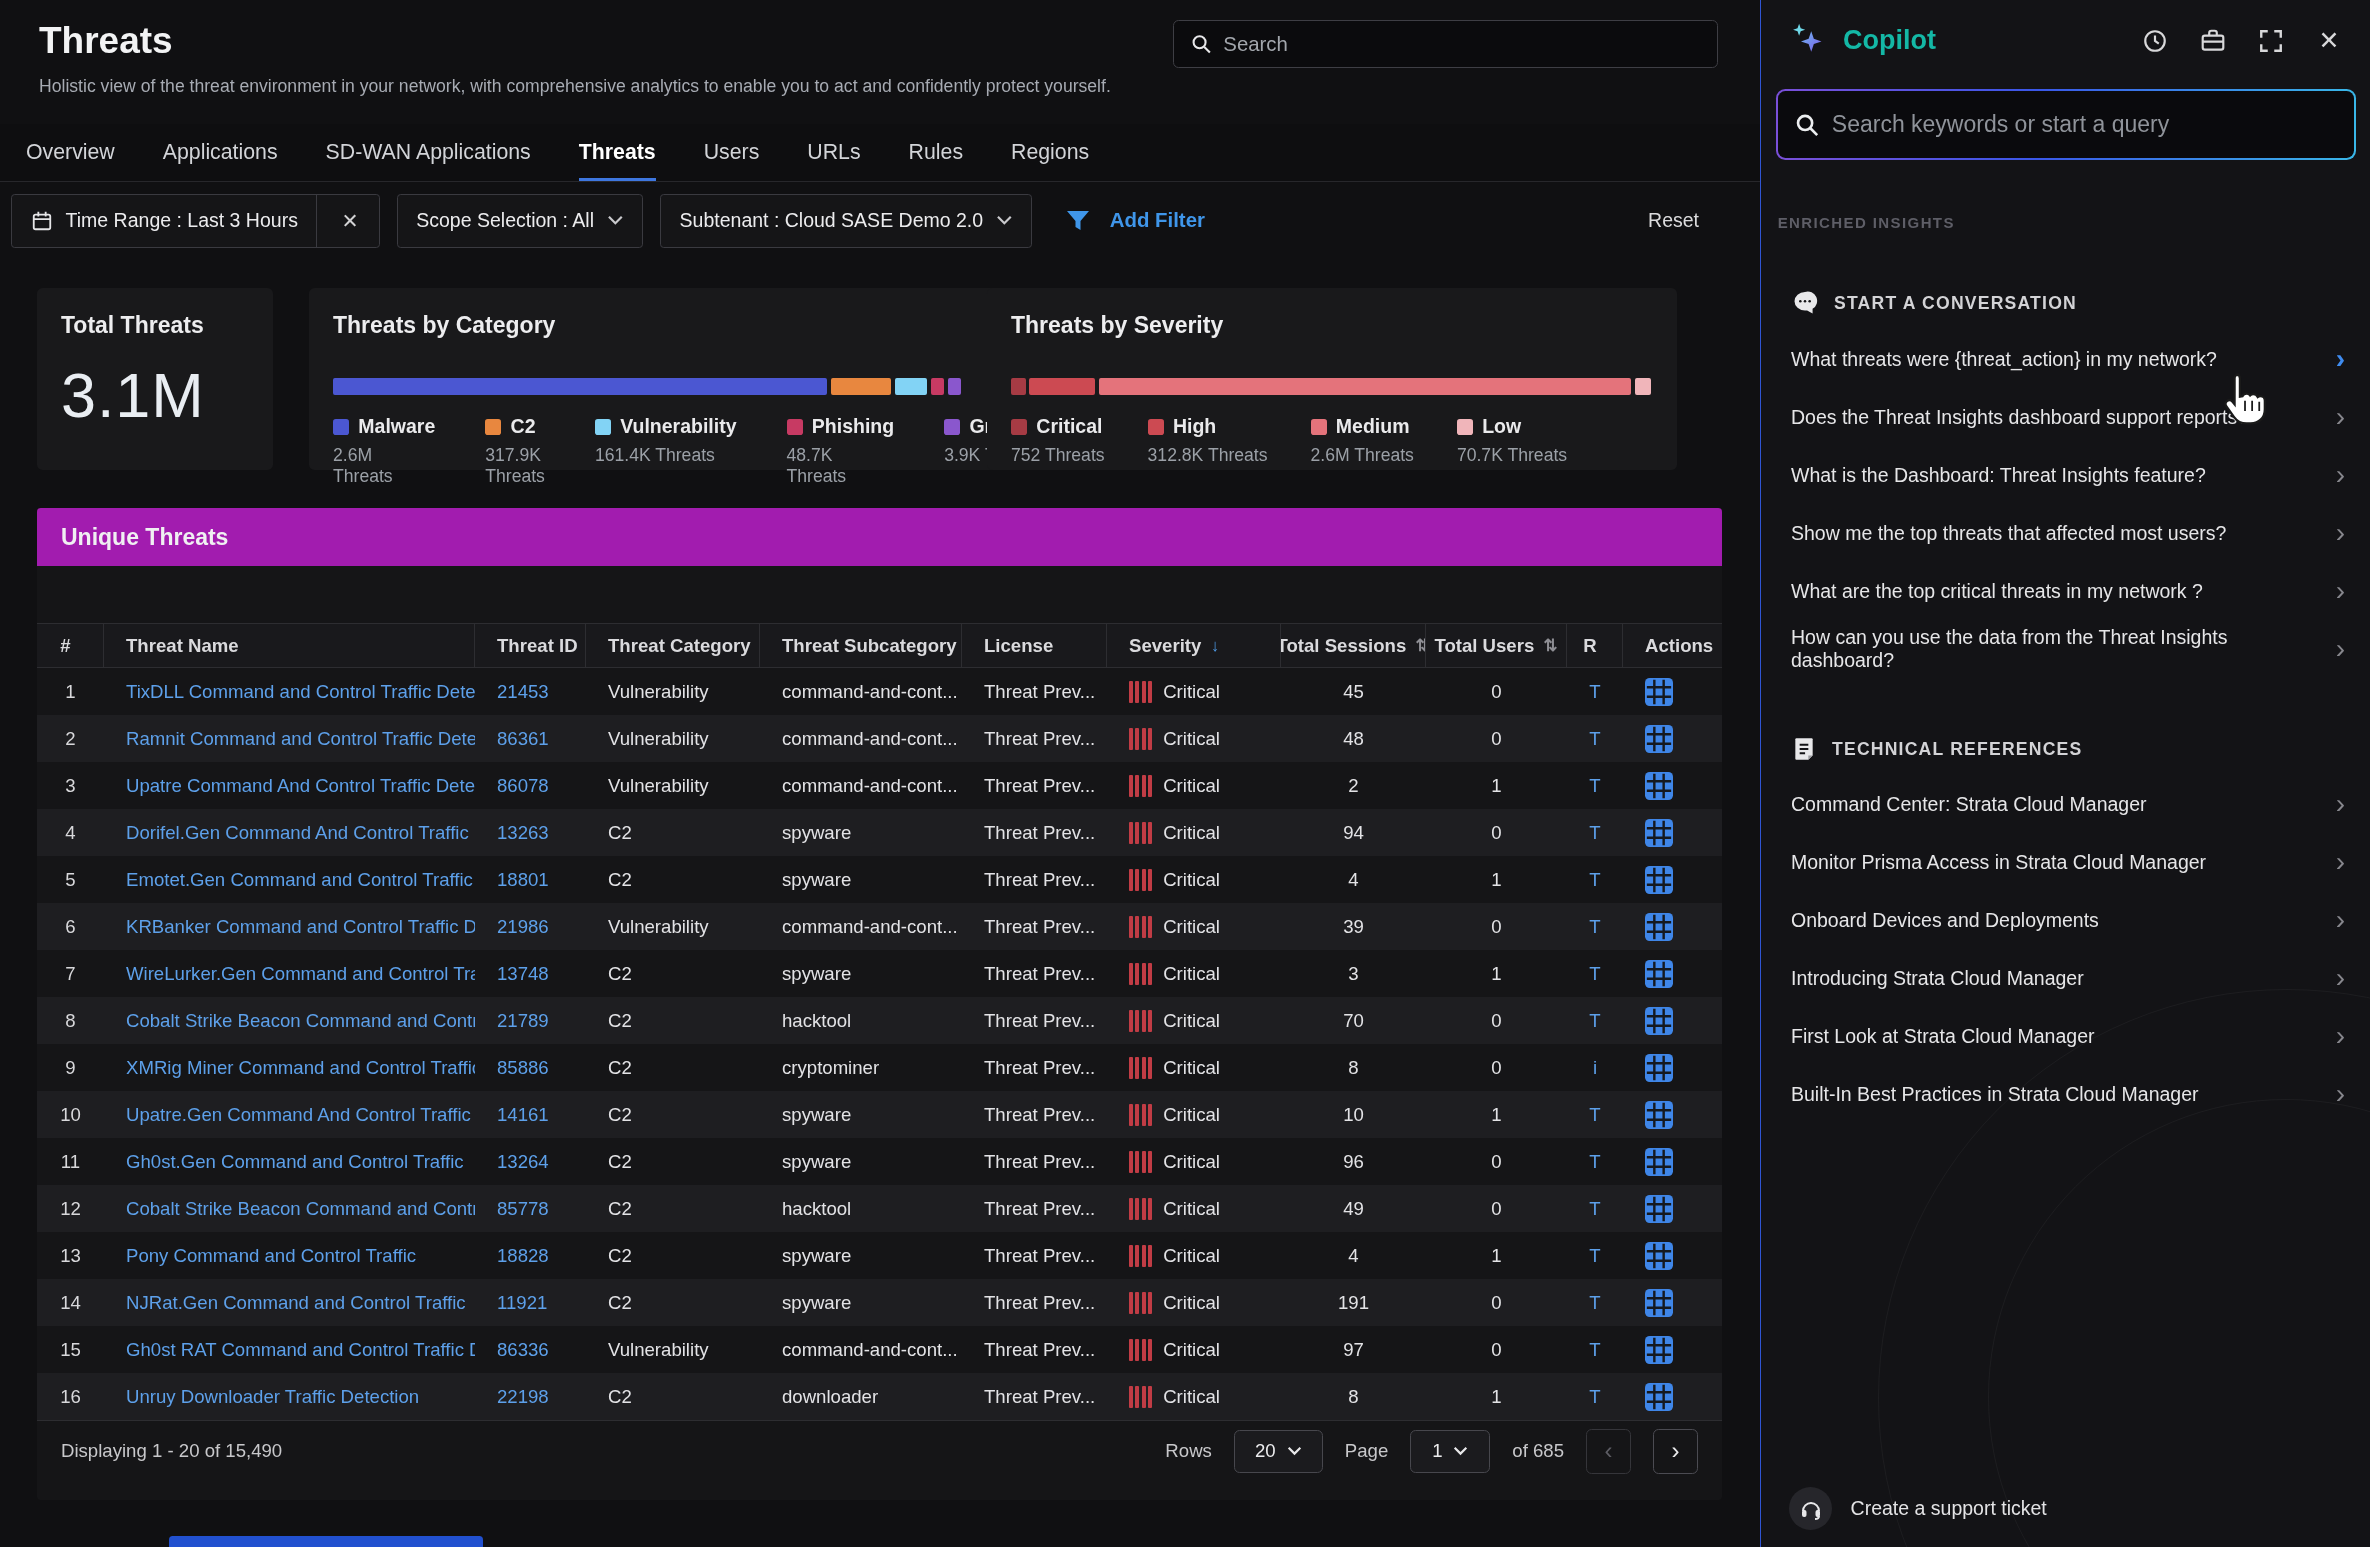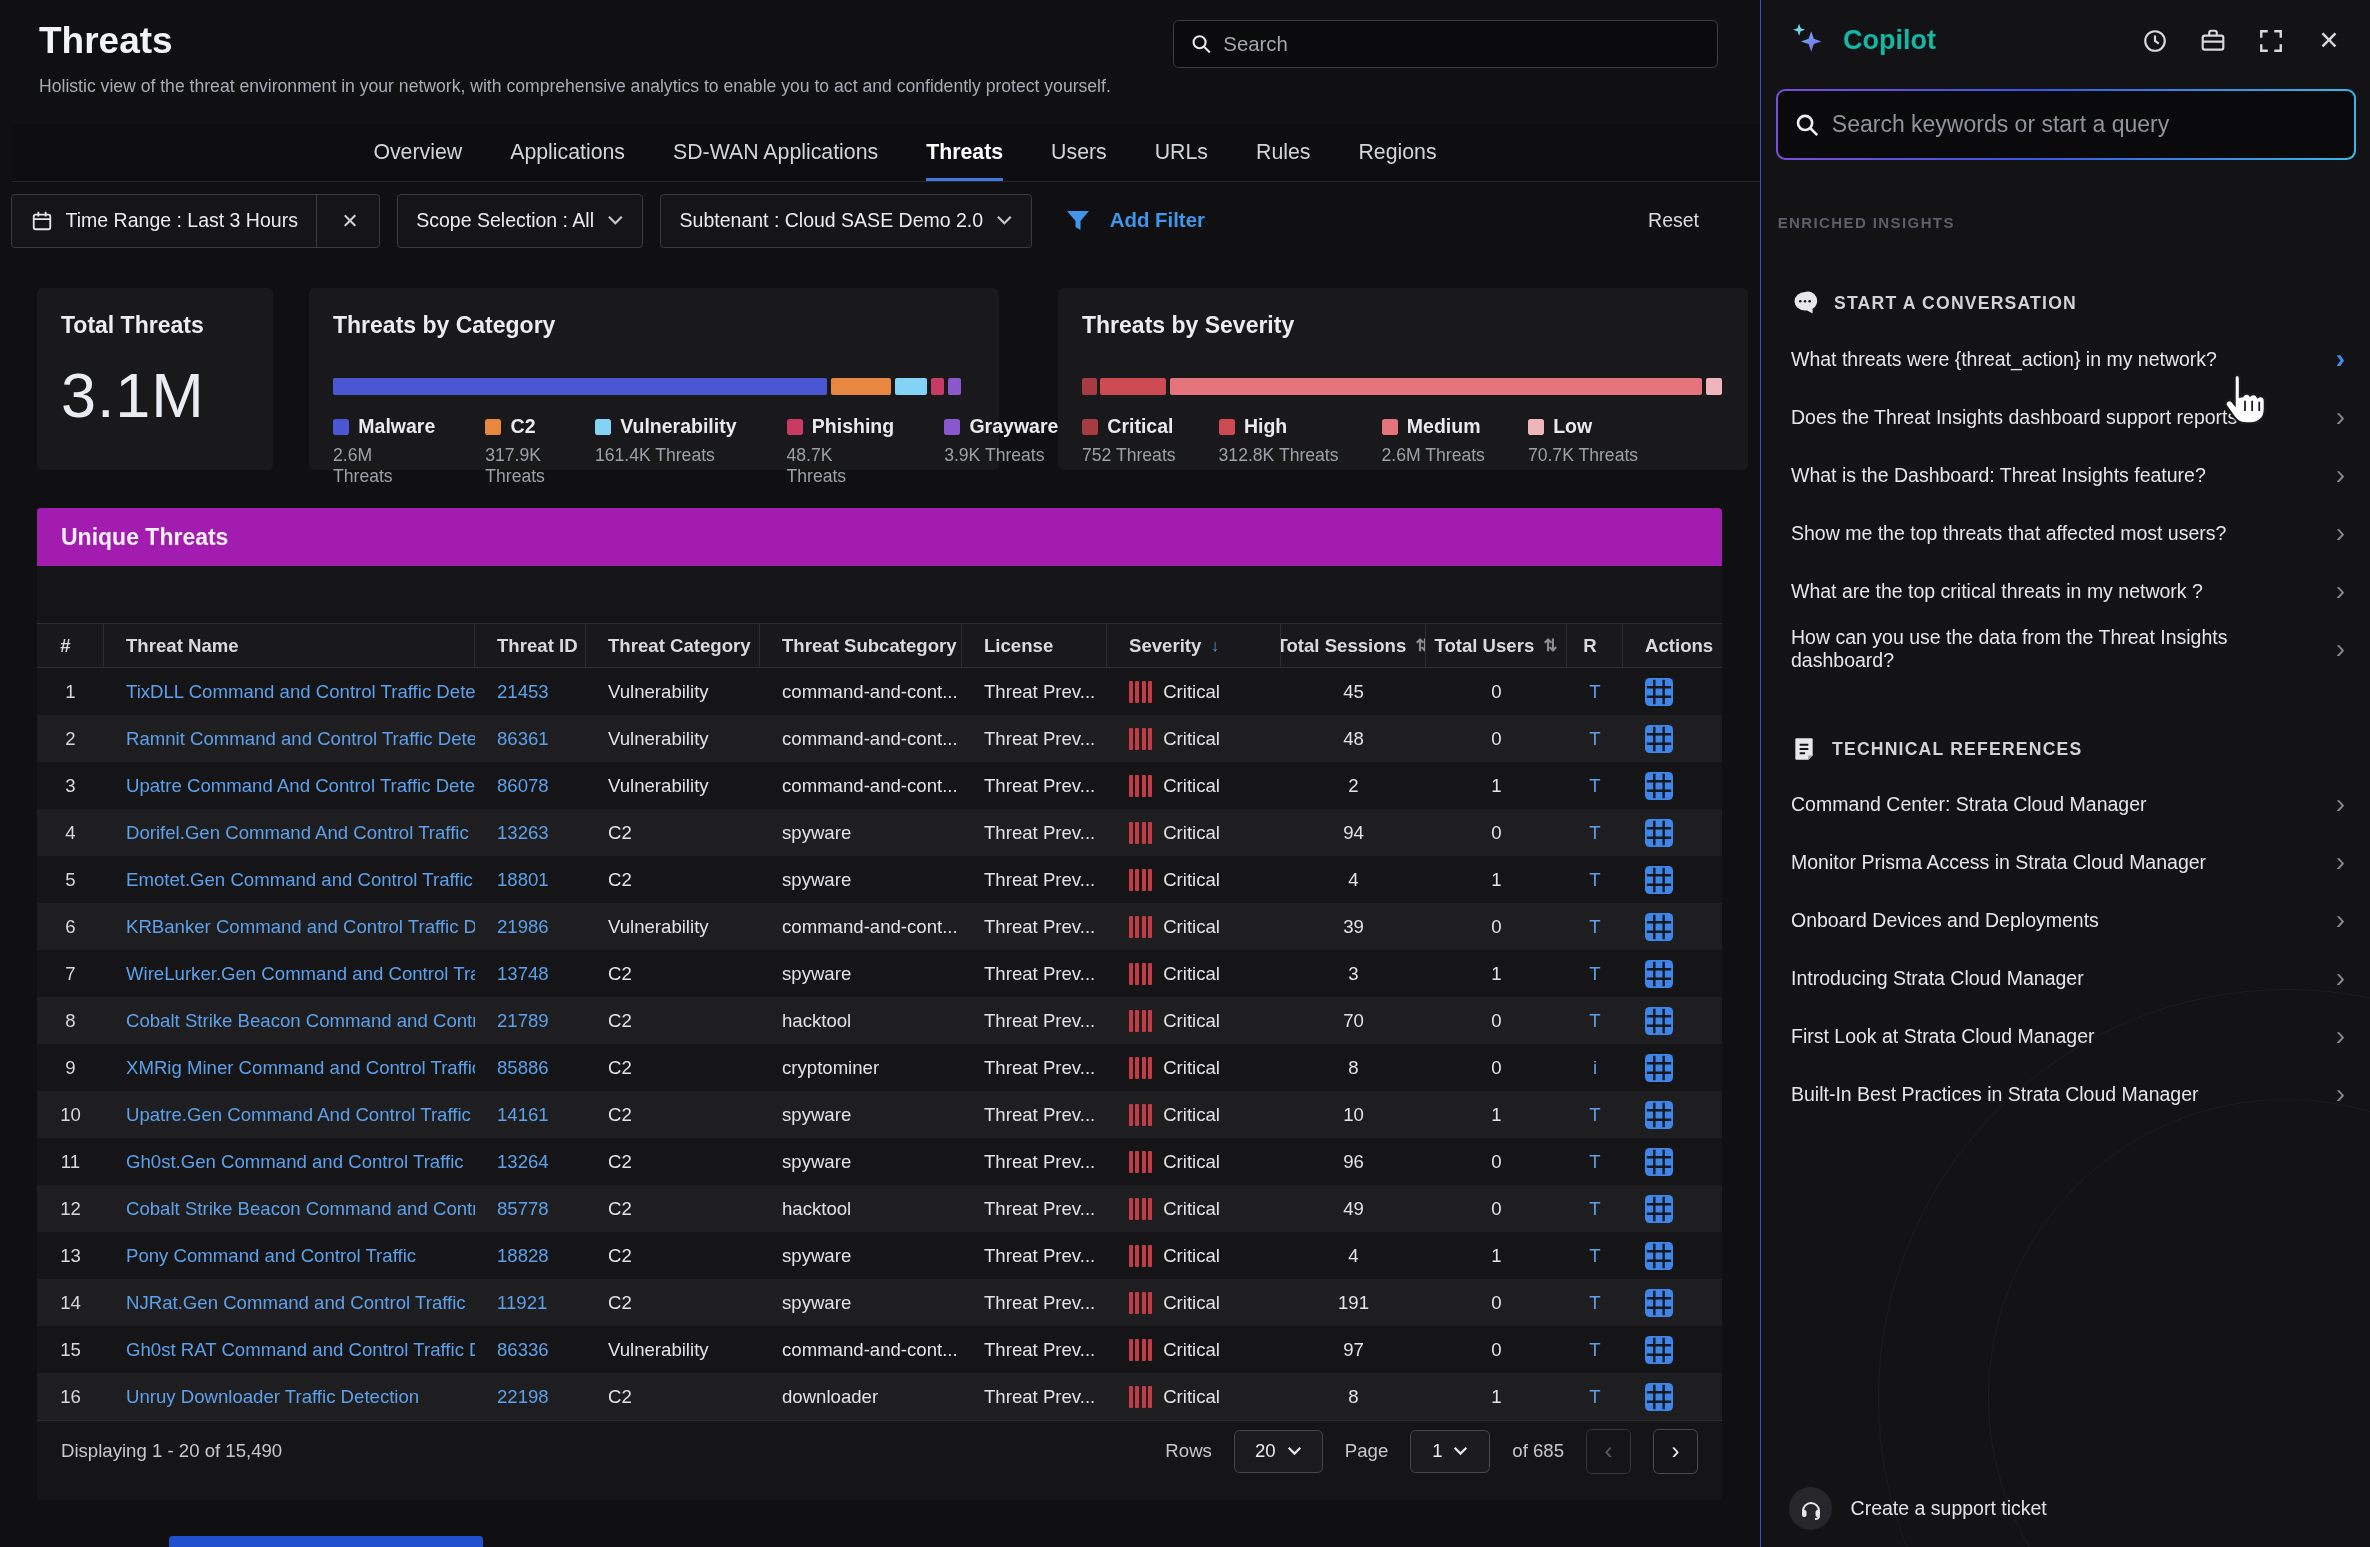--- a/index.html
+++ b/index.html
@@ -15,22 +15,22 @@
   .page-title { position:absolute; left:39px; top:20.4px; font-size:37px; font-weight:600; color:#f2f3f4; }
   .page-sub { position:absolute; left:39px; top:76px; font-size:17.6px; color:#a7abb3; }
   .main-search { position:absolute; left:1173px; top:20.4px; width:545px; height:48px;
     background:#0b0b0d; border:0.9px solid #3e3e44; border-radius:5.6px;
     display:flex; align-items:center; padding:0 16.7px; gap:12px; }
   .main-search input { background:transparent; border:0; outline:0; color:#e8e8ea; font-size:20.4px;
     font-family:"Liberation Sans", sans-serif; width:100%; }
   .main-search input::placeholder { color:#a2a6ac; }
 
   
-  .tabbar { position:absolute; left:12px; top:124px; width:1760px; height:58px; background:#0e0e10;
-    border-bottom:0.9px solid #27272b; display:flex; gap:48px; padding-left:26px;justify-content:center; }
+  .tabbar { position:absolute; left:0; top:124px; width:1760px; height:58px; background:#0e0e10;
+    border-bottom:0.9px solid #27272b; display:flex; gap:48px; padding-left:26px; }
   .tab { display:flex; align-items:center; font-size:21.3px; color:#d2d4d8;
     border-bottom:3.7px solid transparent; padding-top:3.7px; cursor:pointer; }
   .tab.active { color:#ffffff; font-weight:600; border-bottom-color:#3e77e0; }
 
   
   .filters { position:absolute; left:11px; top:191px; width:1737px; height:59px;
     display:flex; align-items:center; gap:16.7px; }
   .chip { height:54px; background:#151517; border:0.9px solid #3a3a40; border-radius:3.7px;
     display:flex; align-items:center; padding:0 18.6px; gap:13px; font-size:19.5px; color:#ececee; }
   .chip .divider { width:0.9px; height:52px; background:#3a3a40; margin-left:5.6px; }
@@ -38,21 +38,21 @@
   .add-filter { display:flex; align-items:center; gap:20px; color:#3f96ea; font-size:20.4px;
     font-weight:600; margin-left:16.7px; cursor:pointer; }
   .reset { margin-left:auto; margin-right:49px; font-size:19.5px; color:#dcdcde; cursor:pointer; }
 
   
   .card { position:absolute; top:288px; height:182px; background:#19191b; border-radius:5.6px; padding:24px; }
   .card h3 { font-size:23px; font-weight:600; color:#ededef; }
   #card-total { left:37px; width:236px; }
   #card-total .big { font-size:63px; font-weight:300; color:#e9edf2; margin-top:20.4px; letter-spacing:0.9px; }
   #card-category { left:309px; width:690px; }
-  #card-severity { left:1058px; width:690px; }
+  #card-severity { left:987px; width:690px; }
   .stackbar { display:flex; gap:3.7px; height:16.7px; margin-top:39px; }
   .seg { height:100%; border-radius:1.9px; }
   .legend { display:flex; margin-top:20.4px; }
   #card-category .legend { gap:50px; }
   #card-severity .legend { gap:43px; }
   .lg-item .top { display:flex; align-items:center; }
   .lg-sw { width:16px; height:16px; border-radius:2.8px; margin-right:9.3px; }
   .lg-lab { font-size:19.5px; font-weight:700; color:#eaeaec; }
   .lg-val { font-size:17.6px; color:#9ba0a7; margin-top:6.5px; }
 

